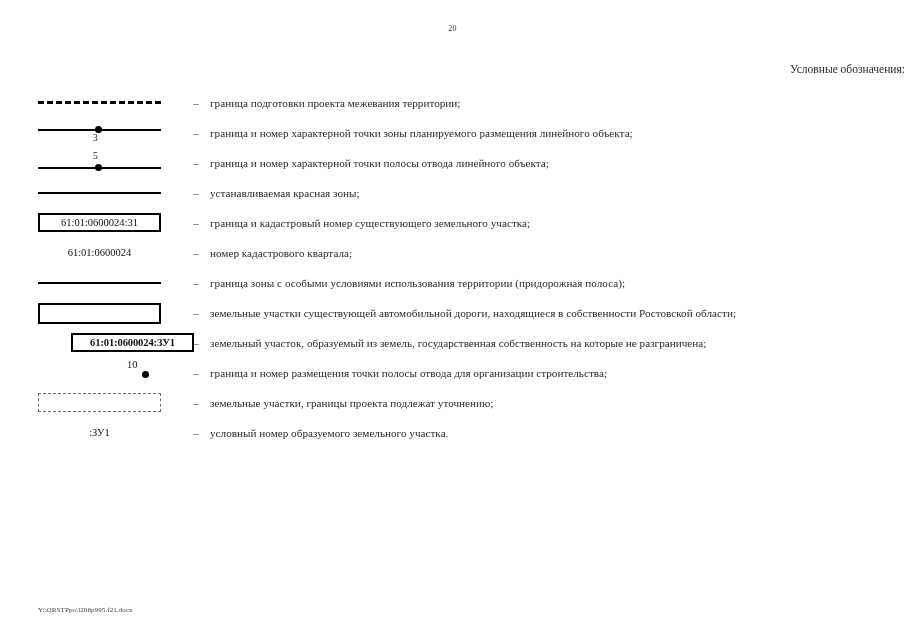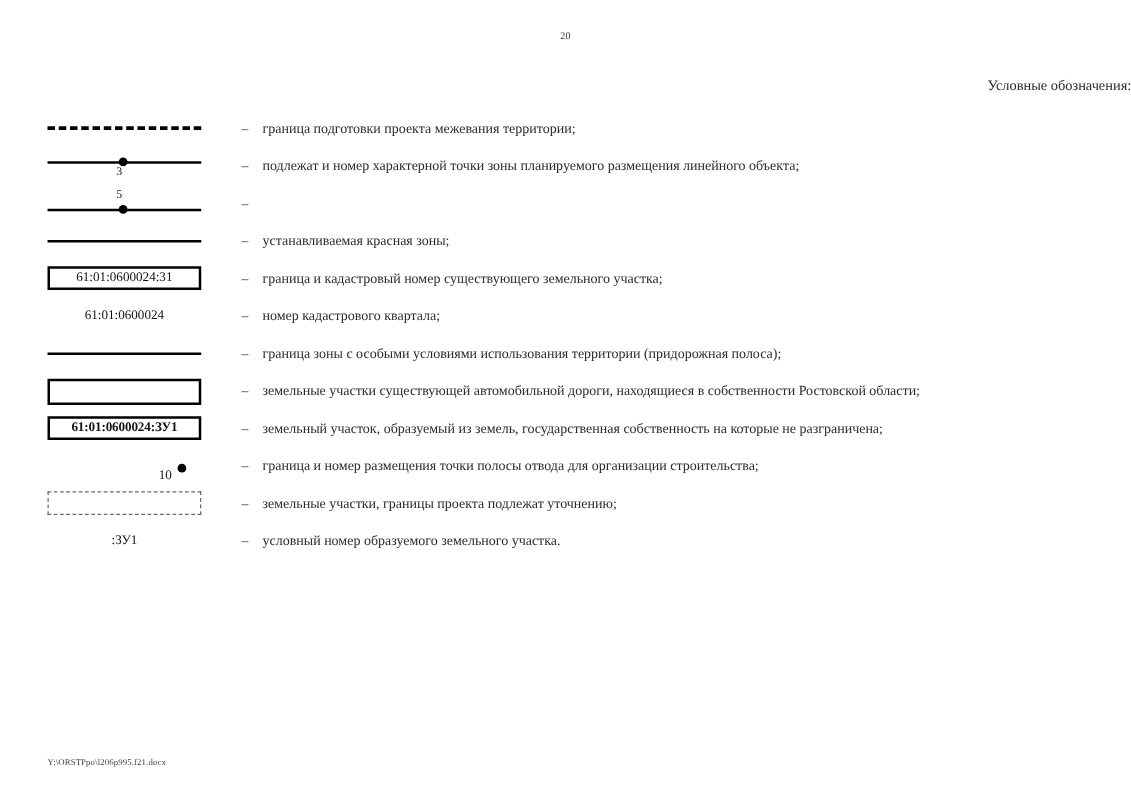--- a/index.html
+++ b/index.html
@@ -154,21 +154,20 @@
     font-size: 10.5px;
     color: #111;
   }
   .text-sym.bold { font-weight: normal; }
 
   
   .pt-num {
     position: absolute;
     font-size: 10.5px;
     color: #111;
-    margin-top: 16px;
   }
 
   
   .footer-path {
     position: absolute;
     left: 38px;
     top: 606px;
     font-size: 7px;
     color: #3c3c3c;
     letter-spacing: 0.1px;
@@ -195,32 +194,33 @@
 
   <div class="legend-row">
     <div class="sym-cell">
       <div class="sym">
         <div class="line-node" style="top:11px;"></div>
         <div class="node-dot" style="left:57px; top:8px;"></div>
         <div class="node-label" style="left:55px; top:15px;">3</div>
       </div>
     </div>
     <div class="dash-cell">–</div>
-    <div class="desc-cell">подлежат и номер характерной точки зоны планируемого размещения линейного объекта;</div>
+    <div class="desc-cell">граница и номер характерной точки зоны планируемого размещения линейного объекта;</div>
   </div>
 
   <div class="legend-row">
     <div class="sym-cell">
       <div class="sym">
         <div class="line-node" style="top:19px;"></div>
         <div class="node-dot" style="left:57px; top:16px;"></div>
         <div class="node-label" style="left:55px; top:3px;">5</div>
       </div>
     </div>
     <div class="dash-cell">–</div>
+    <div class="desc-cell">граница и номер характерной точки полосы отвода линейного объекта;</div>
   </div>
 
   <div class="legend-row">
     <div class="sym-cell">
       <div class="sym">
         <div class="line-solid"></div>
       </div>
     </div>
     <div class="dash-cell">–</div>
     <div class="desc-cell">устанавливаемая красная зоны;</div>
@@ -262,21 +262,21 @@
         <div class="box-solid" style="top:5px; height:21px;"></div>
       </div>
     </div>
     <div class="dash-cell">–</div>
     <div class="desc-cell">земельные участки существующей автомобильной дороги, находящиеся в собственности Ростовской области;</div>
   </div>
 
   <div class="legend-row">
     <div class="sym-cell">
       <div class="sym">
-        <div class="box-solid bold" style="top:5px;">61:01:0600024:ЗУ1</div>
+        <div class="box-solid bold" style="top:5px;margin-left:33px;">61:01:0600024:ЗУ1</div>
       </div>
     </div>
     <div class="dash-cell">–</div>
     <div class="desc-cell">земельный участок, образуемый из земель, государственная собственность на которые не разграничена;</div>
   </div>
 
   <div class="legend-row">
     <div class="sym-cell">
       <div class="sym">
         <div class="pt-num" style="left:89px; top:1px;">10</div>

